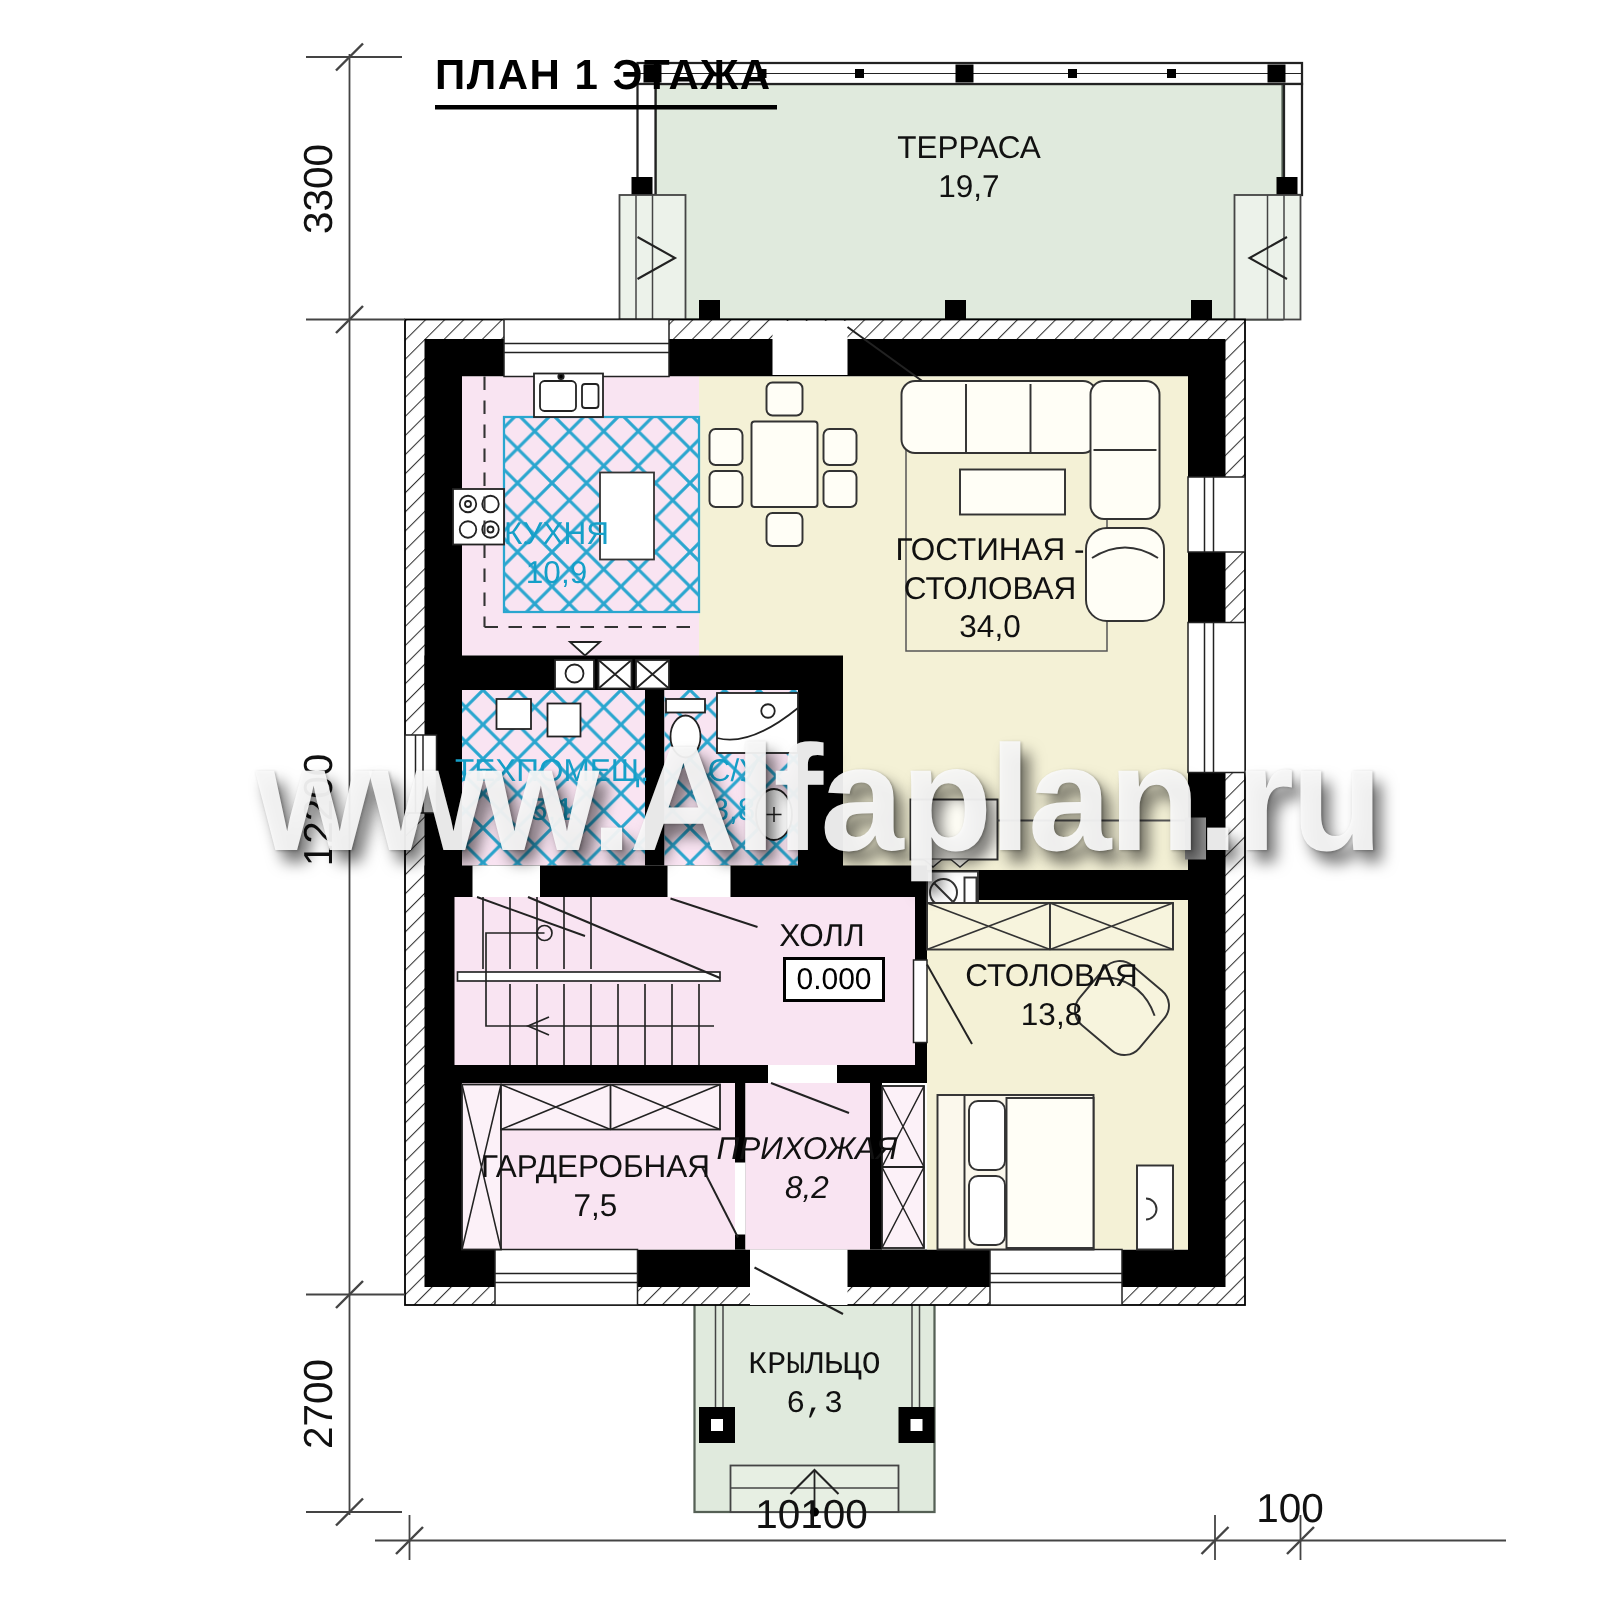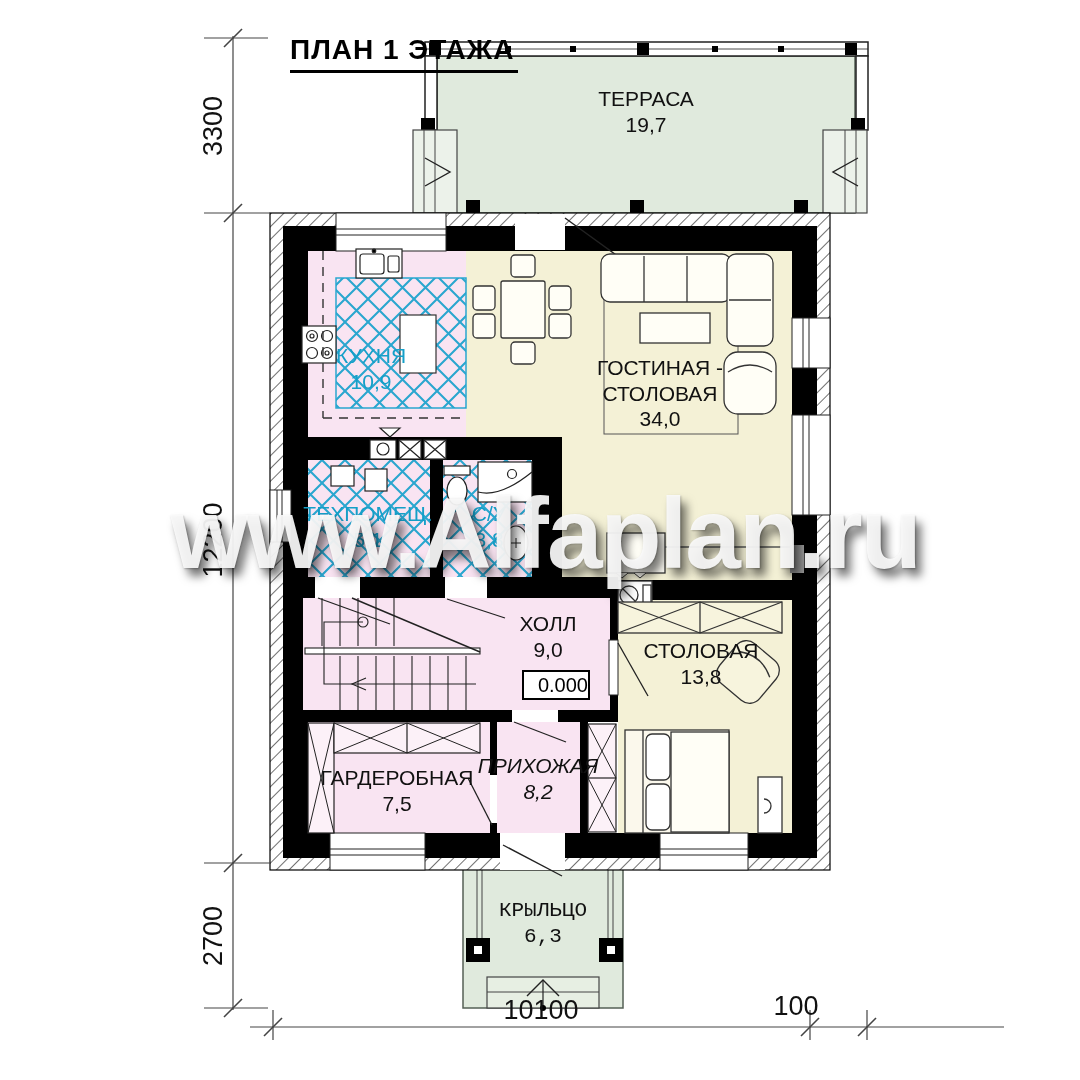--- a/index.html
+++ b/index.html
@@ -7,22 +7,22 @@
           font-family:"Liberation Sans",sans-serif;}
   svg{position:absolute;left:0;top:0;}
   .lbl{position:absolute;text-align:center;font-size:21px;line-height:1.22;color:#111;
        transform:translate(-50%,-50%);white-space:nowrap;z-index:5;}
   .lbl .area{display:block;}
   .blue{color:#159fc8;}
   .title{position:absolute;left:290px;top:34px;font-size:28px;font-weight:bold;color:#000;
          border-bottom:3px solid #000;padding:0 4px 4px 0;z-index:5;letter-spacing:1px;}
   .dim{position:absolute;font-size:27px;color:#111;transform:translate(-50%,-50%);z-index:5;}
   .dim-v{transform:translate(-50%,-50%) rotate(-90deg);}
-  .elev{position:absolute;left:522px;top:670px;width:64px;height:26px;border:2px solid #000;
-        background:#fff;font-size:20px;line-height:26px;text-align:right;z-index:5;}
+  .elev{position:absolute;left:522px;top:638px;width:64px;height:26px;border:2px solid #000;
+        background:#fff;font-size:20px;line-height:26px;text-align:center;z-index:5;}
   .watermark{position:absolute;left:545px;top:533px;transform:translate(-50%,-50%);
              font-size:100px;font-weight:bold;letter-spacing:-2px;white-space:nowrap;
              color:rgba(250,250,250,0.93);z-index:9;
              text-shadow:6px 8px 10px rgba(0,0,0,0.55),1px 1px 2px rgba(0,0,0,0.25);}
 </style>
 </head>
 <body>
 
 <div class="canvas">
 
@@ -373,17 +373,17 @@
 </div>
 
 <div class="lbl" style="left:543px;top:924px;font-family:Liberation Mono, monospace;">
   <span>КРЫЛЬЦО</span><span class="area">6,3</span>
 </div>
 
 <div class="dim dim-v" style="left:213px;top:126px;">3300</div>
 <div class="dim dim-v" style="left:213px;top:540px;">12200</div>
 <div class="dim dim-v" style="left:213px;top:936px;">2700</div>
 <div class="dim" style="left:541px;top:1010px;">10100</div>
-<div class="dim" style="left:796px;top:1006px;">100</div>
+<div class="dim" style="left:860px;top:1006px;">100</div>
 
 <div class="watermark">www.Alfaplan.ru</div>
 
 </div>
 
 </body></html>

